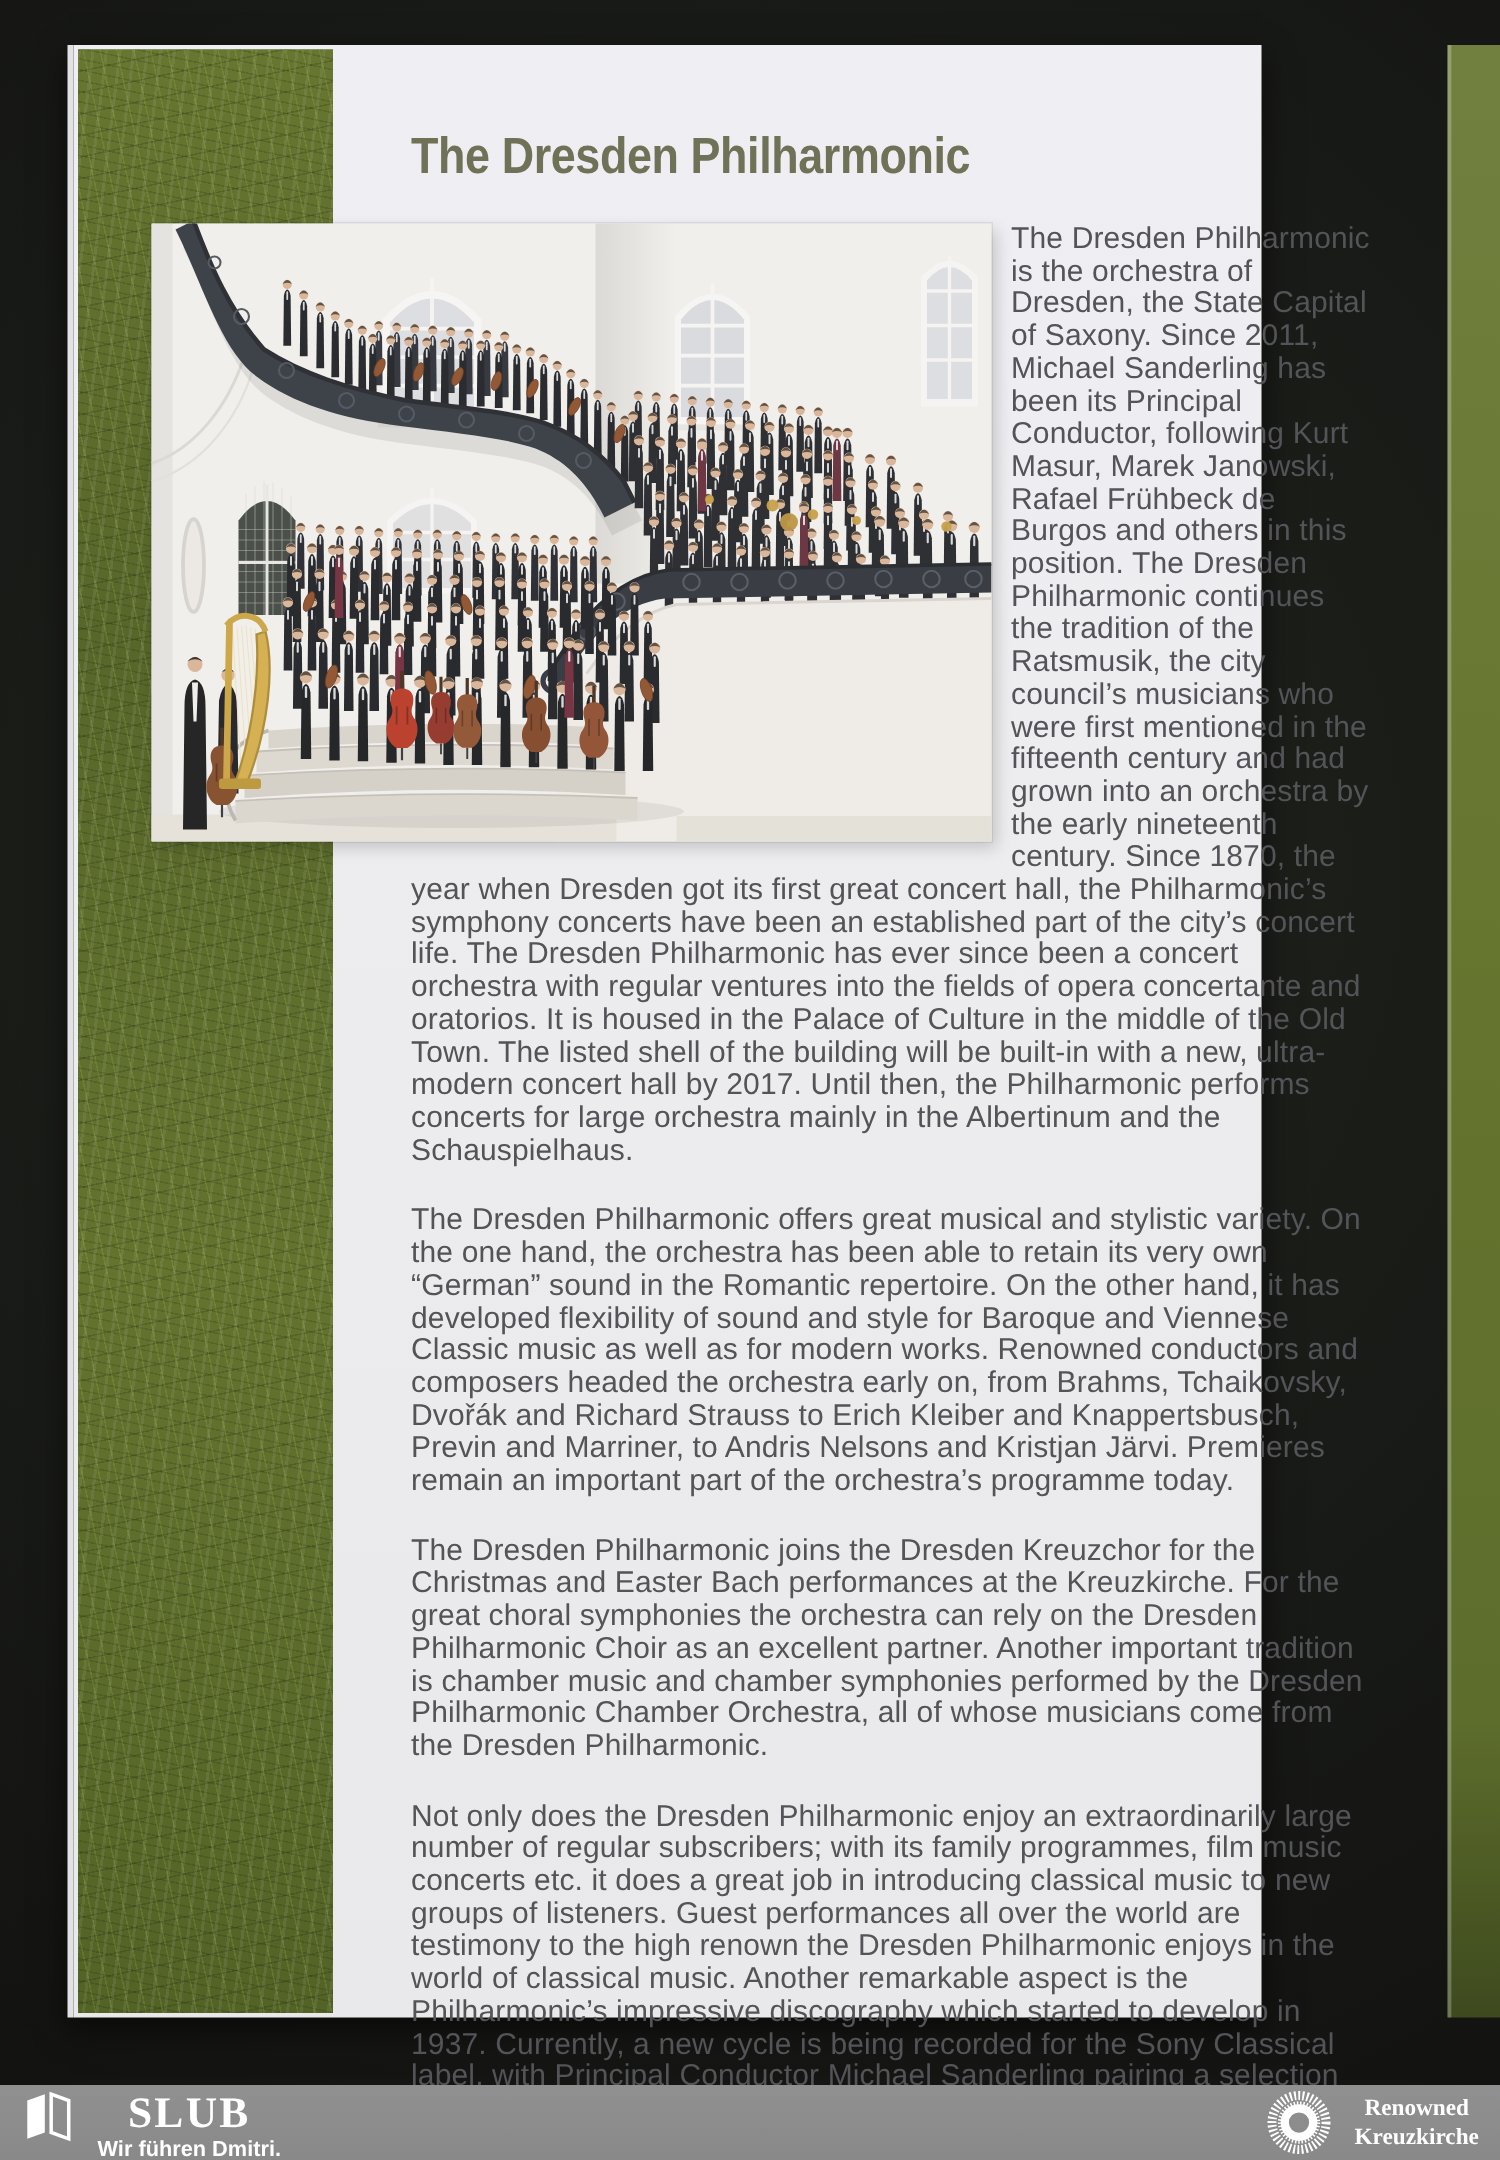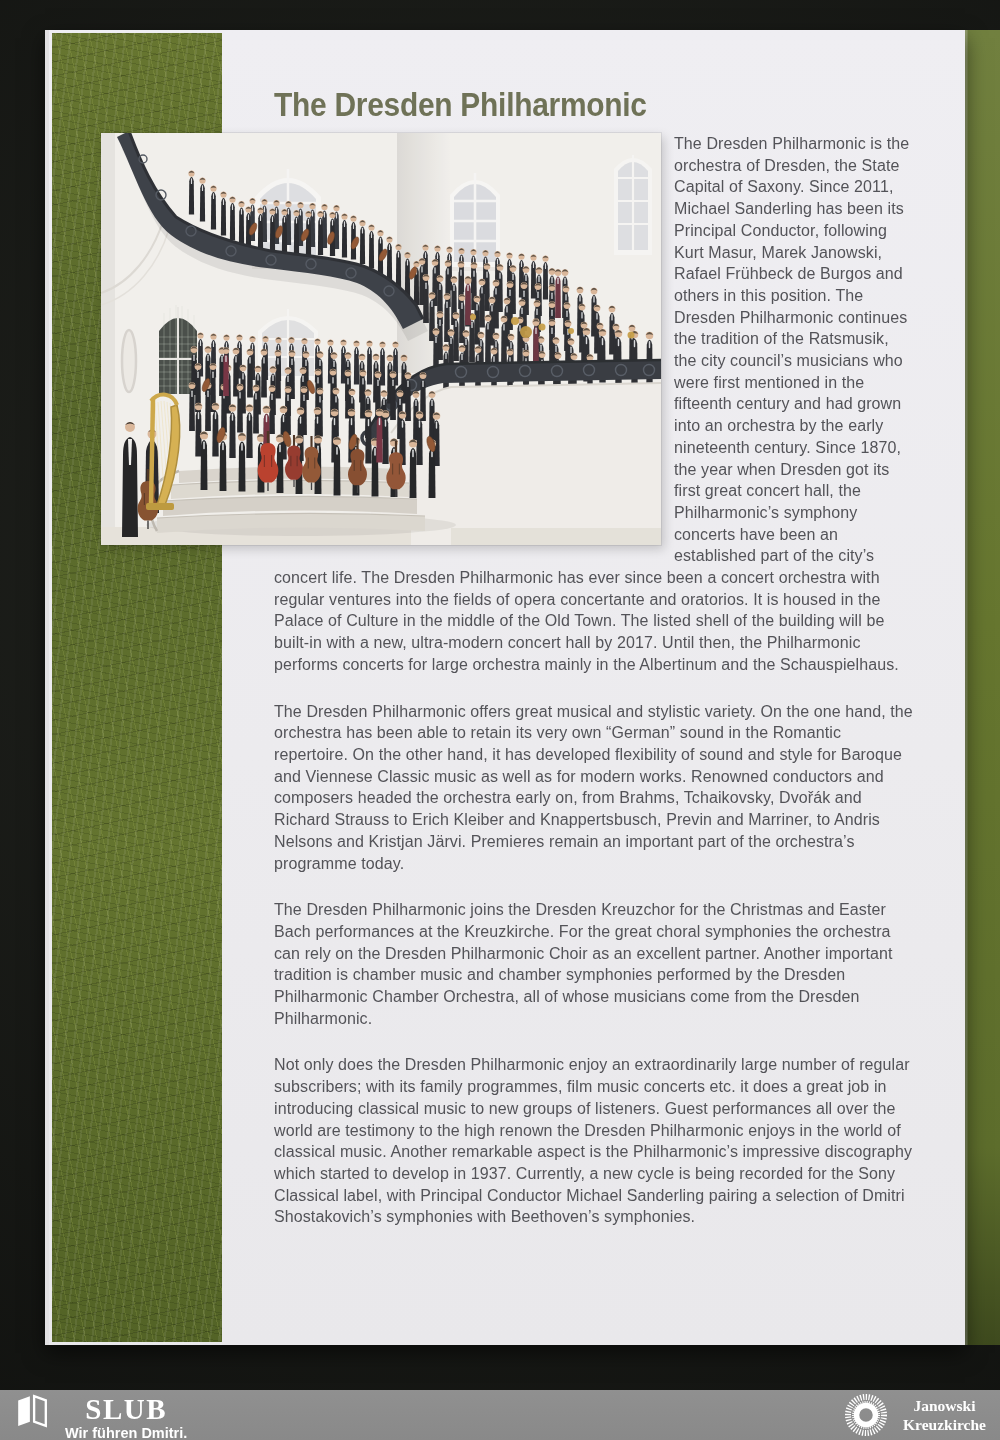--- a/index.html
+++ b/index.html
@@ -5,21 +5,21 @@
   * { margin:0; padding:0; box-sizing:border-box; }
   html,body { width:1000px; height:1440px; overflow:hidden; }
   body { background:#191b18; font-family:"Liberation Sans", sans-serif; position:relative; }
 
   .stage { position:absolute; inset:0;
     background:
       radial-gradient(130% 90% at 50% 40%, rgba(46,48,42,0.35), rgba(0,0,0,0.55)),
       #1c1e1a; }
 
   
-  .page { position:absolute; left:45px; top:30px; width:920px; height:1315px;
+  .page { position:absolute; left:45px; top:30px; width:796px; height:1315px;
     background:linear-gradient(180deg,#efeef2 0%, #ecebee 55%, #e9e8eb 100%);
     box-shadow:0 8px 20px rgba(0,0,0,0.55);
     border-left:4px solid #e2e1e3; }
 
   .spine { position:absolute; left:3px; top:3px; width:170px; height:1309px;
     background-color:#5d6d2b;
     background-image:
       repeating-linear-gradient(97deg, rgba(255,255,255,0.07) 0 2px, rgba(255,255,255,0) 2px 9px),
       repeating-linear-gradient(168deg, rgba(0,0,0,0.14) 0 1px, rgba(0,0,0,0) 1px 14px),
       repeating-linear-gradient(78deg, rgba(214,228,120,0.12) 0 1px, rgba(0,0,0,0) 1px 11px),
@@ -30,21 +30,21 @@
   .cover-edge { position:absolute; left:965px; top:30px; width:35px; height:1315px;
     background:
       linear-gradient(90deg, rgba(255,255,255,0.25) 0 2px, rgba(0,0,0,0) 3px),
       linear-gradient(180deg,#71803f 0%, #66762f 45%, #5d6d2c 85%, #3e4a1e 100%); }
 
   
   .content { position:absolute; left:225px; top:0; width:640px; }
   h1.title { margin-top:55px; font-size:34px; line-height:38px; font-weight:700;
     color:#6f7257; letter-spacing:-0.3px; transform:scaleX(0.88); transform-origin:left center;
     white-space:nowrap; }
-  .flow { margin-top:10px; font-size:16px; line-height:21.7px; color:#535358; letter-spacing:0.1px; }
+  .flow { margin-top:26px; font-size:20px; line-height:21.7px; color:#535358; letter-spacing:0.1px; }
   .flow p { margin:0 0 25px 0; }
   .photo-float { float:left; width:387px; height:414px; margin:0 13px 8px 0; }
   .photo-box { width:560px; height:412px; margin-left:-173px; position:relative; background:#f2f1ee;
     box-shadow:0 0 0 1px rgba(0,0,0,0.07), 3px 4px 10px rgba(0,0,0,0.18); }
   .photo-box svg { display:block; }
 
   
   .footer-bar { position:absolute; left:0; top:1390px; width:1000px; height:50px;
     background:linear-gradient(180deg,#909090,#898989);text-align:center; }
   .slub { position:absolute; left:15px; top:4px; display:flex; align-items:flex-start; }
@@ -495,19 +495,19 @@
         <div class="slub-tagline">Wir führen Dmitri.</div>
       </div>
     </div>
     <div class="dp">
       <svg width="46" height="46" viewBox="0 0 46 46">
         <circle cx="23" cy="23" r="18" fill="none" stroke="#ffffff" stroke-width="6" stroke-dasharray="1.3 1.5"></circle>
         <circle cx="23" cy="23" r="13" fill="none" stroke="#ffffff" stroke-width="2.2" stroke-dasharray="1 1.2"></circle>
         <circle cx="23" cy="23" r="9.5" fill="none" stroke="#ffffff" stroke-width="5.5"></circle>
       </svg>
       <div class="dp-text">
-        <div>Janowski</div>
+        <div>Renowned</div>
         <div>Kreuzkirche</div>
       </div>
     </div>
   </div>
 
 </div>
 
 </body></html>

